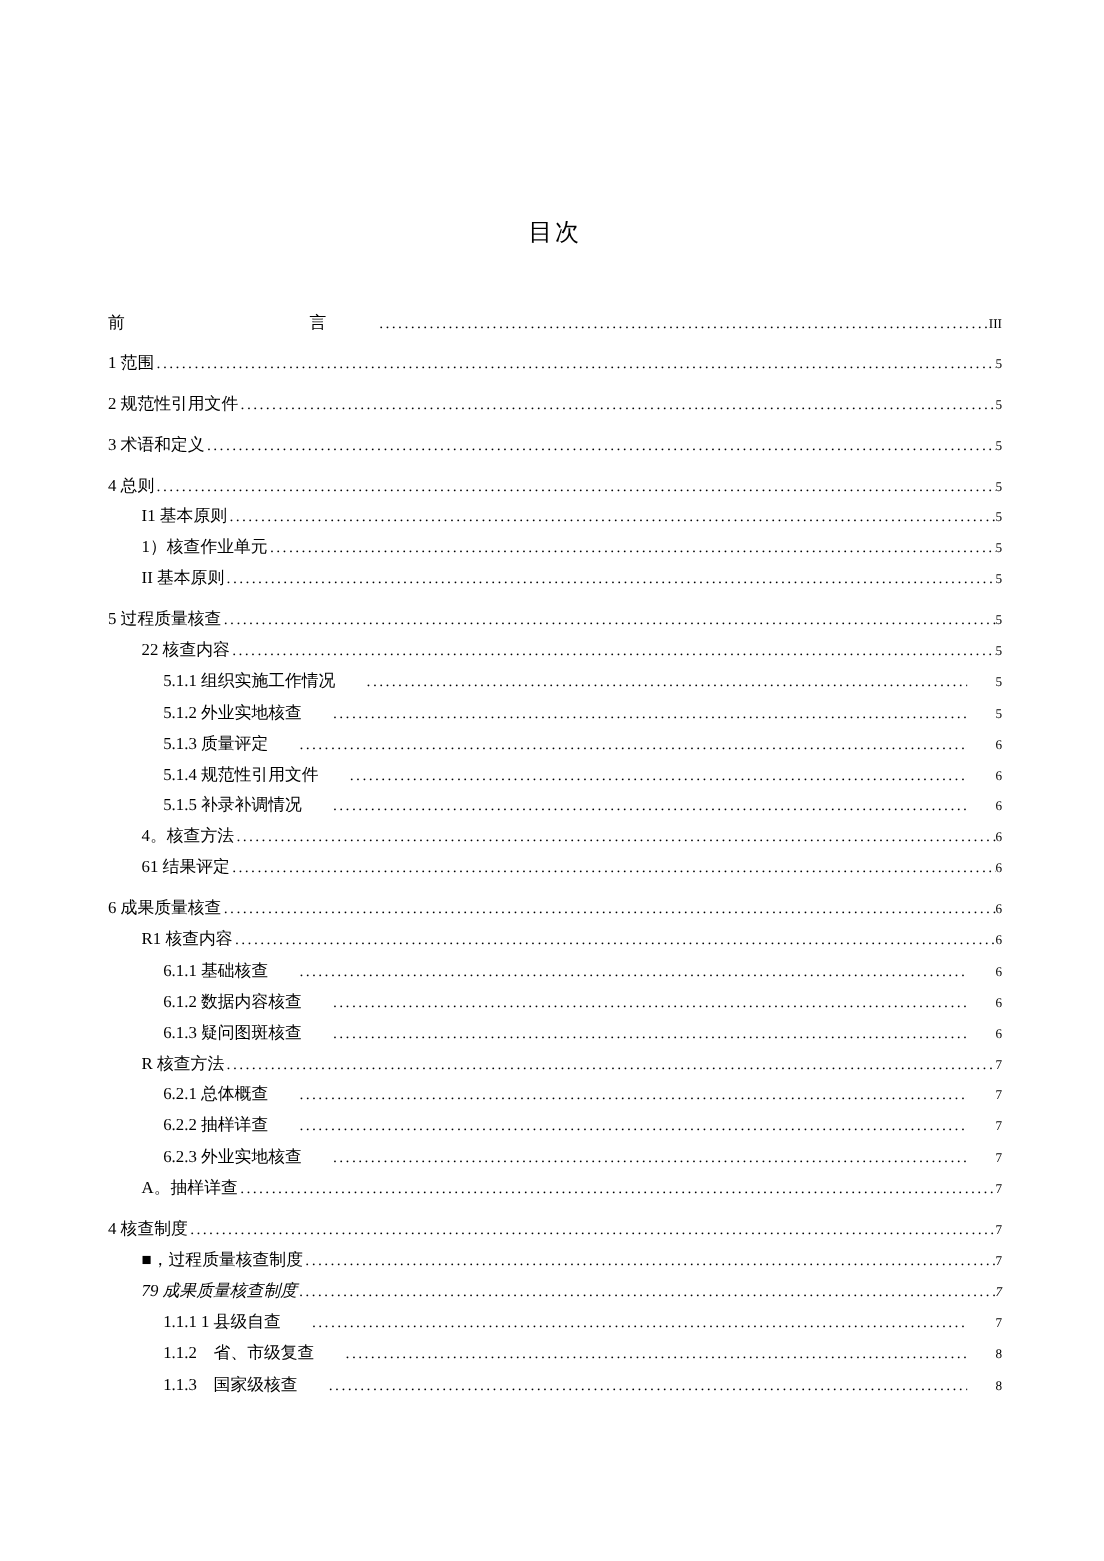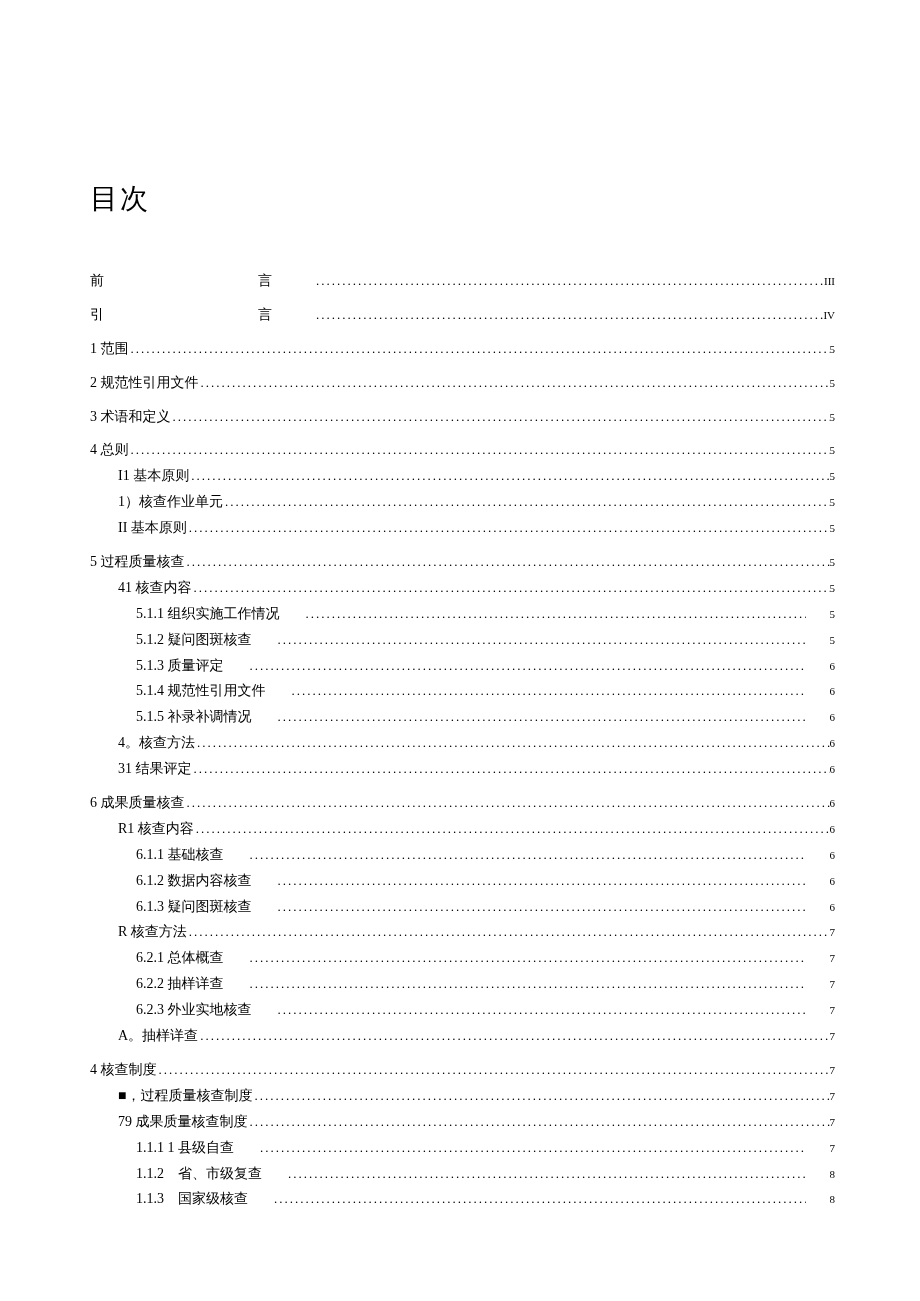--- a/index.html
+++ b/index.html
@@ -11,22 +11,22 @@
       background: #ffffff;
       font-family: "SimSun", "宋体", serif;
       width: 920px;
       height: 1301px;
       position: relative;
     }
     .page {
       padding: 180px 85px 60px 90px;
     }
     .title {
-      text-align: left;
-      font-size: 28px;
+      text-align: center;
+      font-size: 20px;
       font-weight: normal;
       margin-bottom: 50px;
       letter-spacing: 2px;
     }
     .toc-line {
       display: flex;
       align-items: baseline;
       font-size: 14px;
       line-height: 1.85;
       white-space: nowrap;
@@ -51,44 +51,38 @@
       padding: 0 2px;
     }
     .dots::after {
       content: "...................................................................................................................................................................................";
     }
     .pagenum {
       flex-shrink: 0;
       font-size: 11px;
     }
     .italic {
+      font-style: italic;
     }
   </style>
 </head>
 <body>
 
 <div class="page">
   <h1 class="title">目次</h1>
   <div id="toc-container">
       <div class="section-group">
         <div class="toc-line indent-0">
           <span class="label label-wide">前　　言</span>
           <span class="dots"></span>
           <span class="pagenum">III</span>
         </div>
       </div>
       <div class="section-group">
         <div class="toc-line indent-0">
-          <span class="label label-wide">引　　言</span>
-          <span class="dots"></span>
-          <span class="pagenum">IV</span>
-        </div>
-      </div>
-      <div class="section-group">
-        <div class="toc-line indent-0">
           <span class="label">1 范围</span>
           <span class="dots"></span>
           <span class="pagenum">5</span>
         </div>
       </div>
       <div class="section-group">
         <div class="toc-line indent-0">
           <span class="label">2 规范性引用文件</span>
           <span class="dots"></span>
           <span class="pagenum">5</span>
@@ -123,31 +117,31 @@
           <span class="pagenum">5</span>
         </div>
       </div>
       <div class="section-group">
         <div class="toc-line indent-0">
           <span class="label">5 过程质量核查</span>
           <span class="dots"></span>
           <span class="pagenum">5</span>
         </div>
         <div class="toc-line indent-1">
-          <span class="label">41 核查内容 </span>
+          <span class="label">22 核查内容 </span>
           <span class="dots"></span>
           <span class="pagenum">5</span>
         </div>
         <div class="toc-line indent-2">
           <span class="label">5.1.1 组织实施工作情况</span>
           <span class="dots"></span>
           <span class="pagenum">5</span>
         </div>
         <div class="toc-line indent-2">
-          <span class="label">5.1.2 疑问图斑核查</span>
+          <span class="label">5.1.2 外业实地核查</span>
           <span class="dots"></span>
           <span class="pagenum">5</span>
         </div>
         <div class="toc-line indent-2">
           <span class="label">5.1.3 质量评定</span>
           <span class="dots"></span>
           <span class="pagenum">6</span>
         </div>
         <div class="toc-line indent-2">
           <span class="label">5.1.4 规范性引用文件</span>
@@ -158,21 +152,21 @@
           <span class="label">5.1.5 补录补调情况</span>
           <span class="dots"></span>
           <span class="pagenum">6</span>
         </div>
         <div class="toc-line indent-1">
           <span class="label">4。核查方法 </span>
           <span class="dots"></span>
           <span class="pagenum">6</span>
         </div>
         <div class="toc-line indent-1">
-          <span class="label">31 结果评定 </span>
+          <span class="label">61 结果评定 </span>
           <span class="dots"></span>
           <span class="pagenum">6</span>
         </div>
       </div>
       <div class="section-group">
         <div class="toc-line indent-0">
           <span class="label">6 成果质量核查</span>
           <span class="dots"></span>
           <span class="pagenum">6</span>
         </div>

